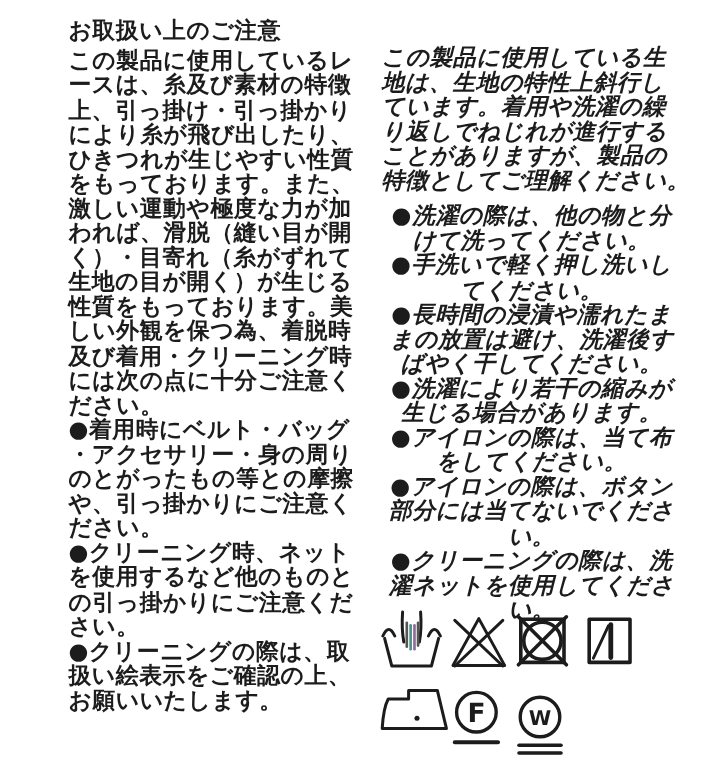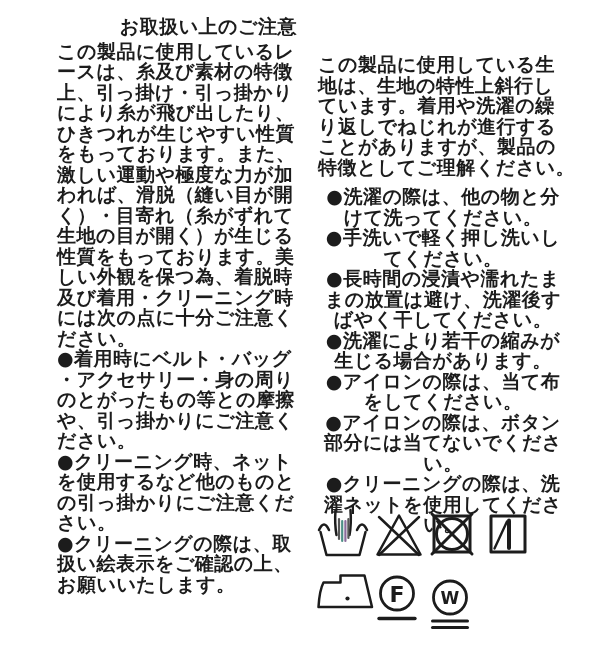--- a/index.html
+++ b/index.html
@@ -15,22 +15,22 @@
     background:var(--background);
     color:var(--ink);
     font-family:"DejaVu Sans","Liberation Sans",sans-serif;
     font-weight:700;
     overflow:hidden;
     position:relative;
   }
   .sheet{position:absolute;inset:0;}
   .col{position:absolute;font-size:19px;line-height:20.5px;letter-spacing:0.5px;}
   .col-left{left:57px;top:16px;width:246px;}
-  .col-right{left:318px;top:54px;width:250px;}
-  .doc-title{text-align:right;width:240px;margin-bottom:4px;white-space:pre;}
+  .col-right{left:318px;top:38px;width:250px;font-style:italic;}
+  .doc-title{text-align:left;width:240px;margin-bottom:4px;white-space:pre;}
   .lines{white-space:pre;}
   .para-gap{margin-top:9px;text-align:center;}
   .symbols{position:absolute;left:0;top:0;width:600px;height:650px;pointer-events:none;}
   .sym{position:absolute;}
   .s{fill:none;stroke:var(--ink);stroke-width:2.5;stroke-linecap:round;stroke-linejoin:round;}
   .sw3{stroke-width:3;}
   .fill{fill:var(--ink);stroke:none;}
   .f-teal{stroke:var(--hand-teal);stroke-width:2.2;stroke-linecap:round;}
   .f-gray{stroke:var(--hand-gray);stroke-width:2.2;stroke-linecap:round;}
   .f-purple{stroke:var(--hand-purple);stroke-width:2.2;stroke-linecap:round;}

